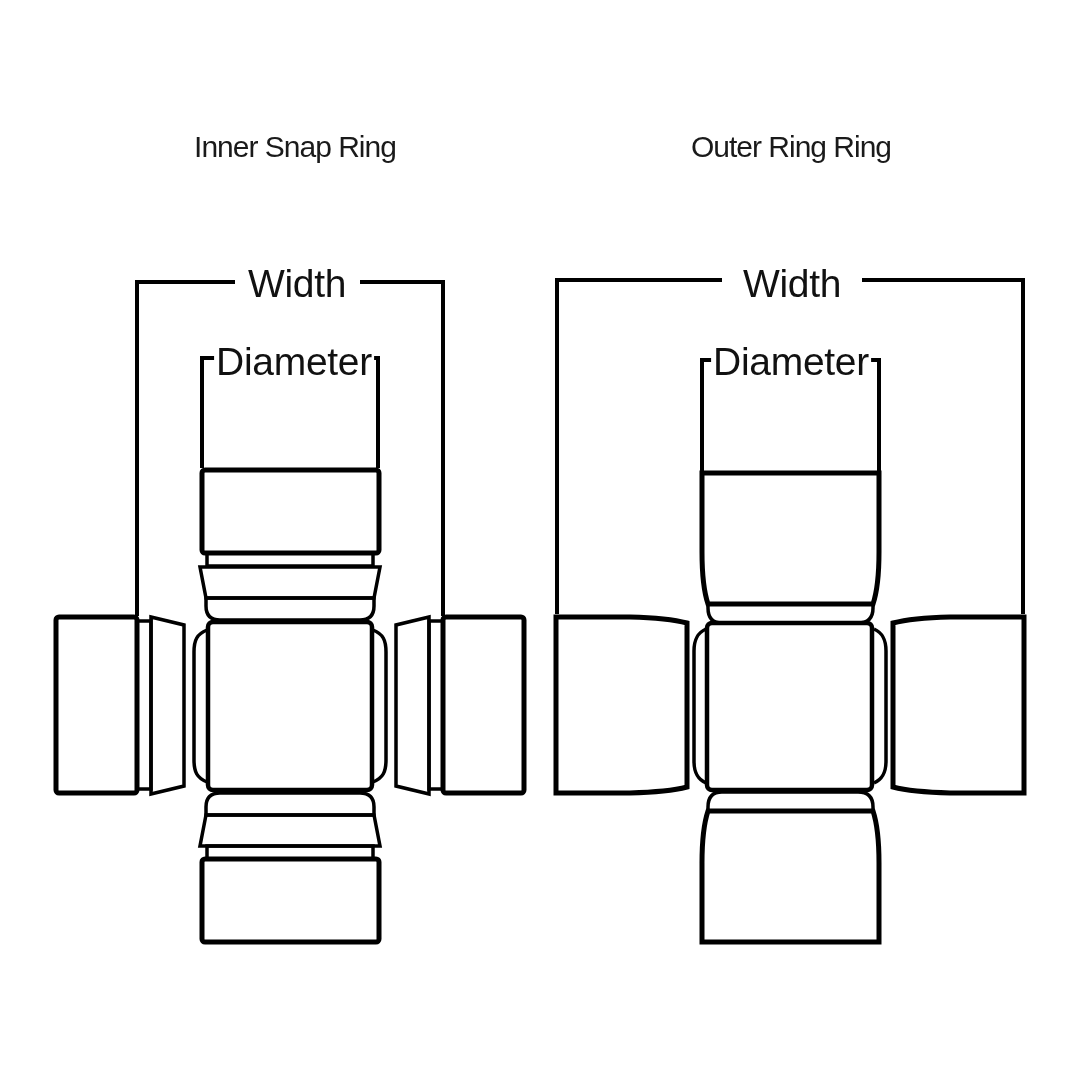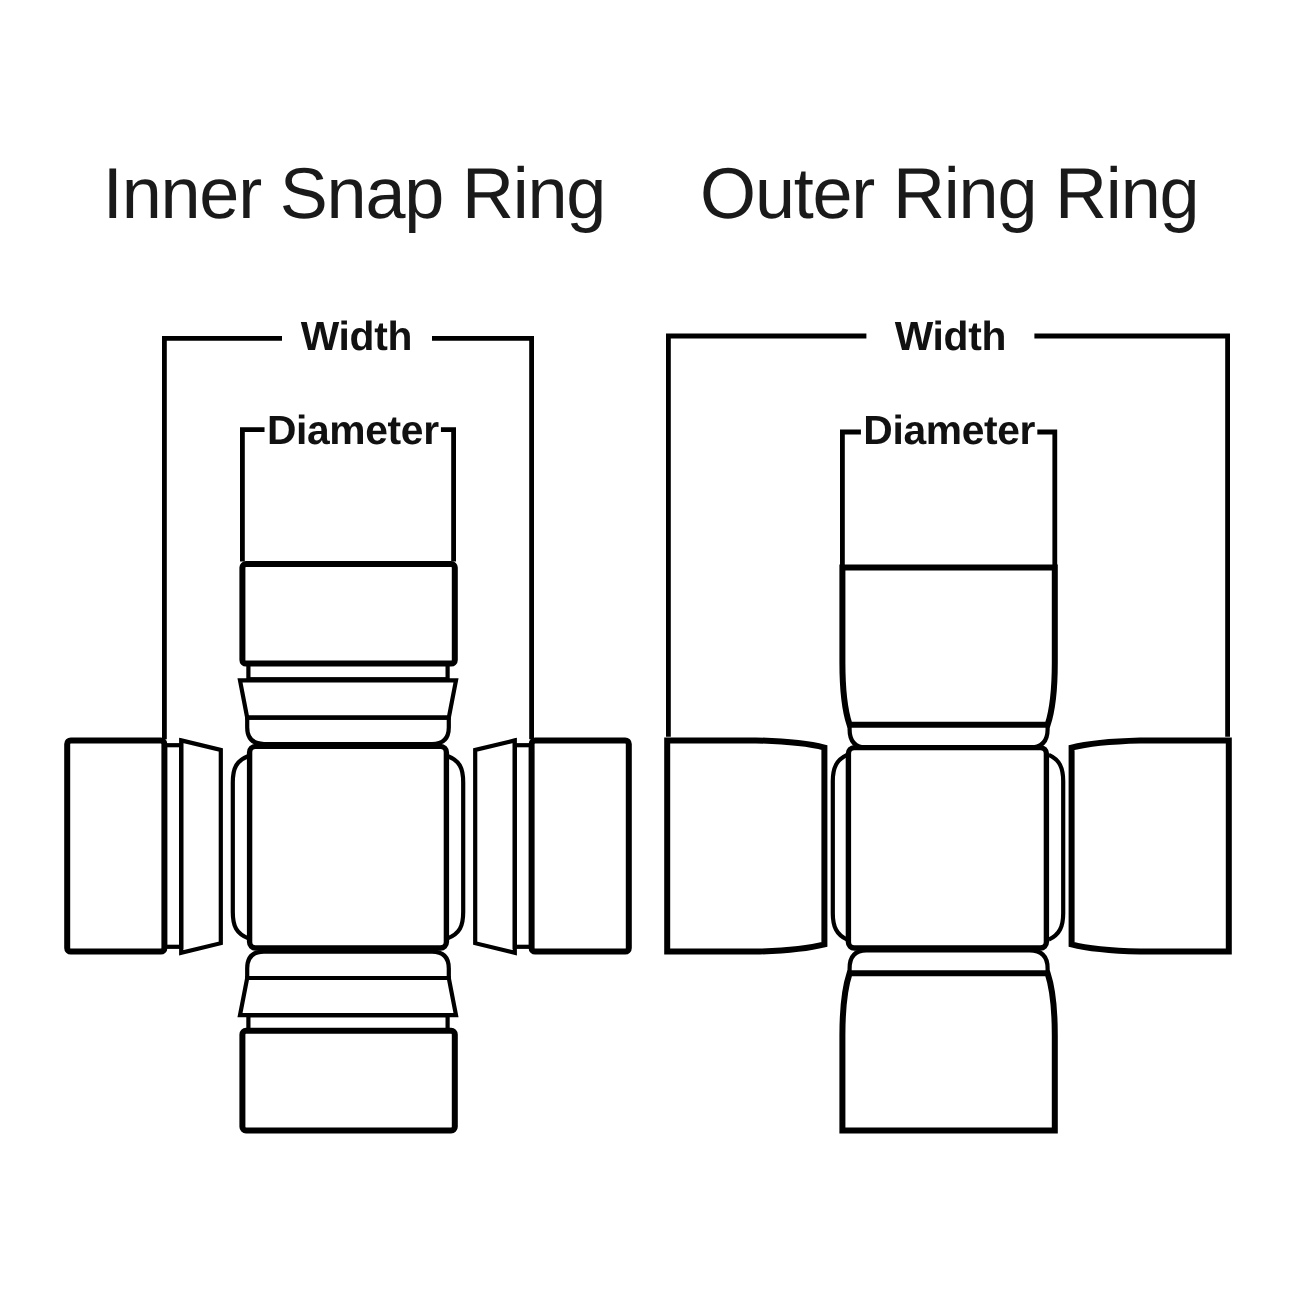--- a/index.html
+++ b/index.html
@@ -21,32 +21,32 @@
   }
   .canvas svg {
     position: absolute;
     left: 0;
     top: 0;
   }
   .diagram-title {
     position: absolute;
     top: 132px;
     transform: translateX(-50%);
-    font-size: 60px;
+    font-size: 30px;
     font-weight: 400;
     letter-spacing: -1px;
     color: #1a1a1a;
     white-space: nowrap;
     line-height: 1;
   }
   .dim-label {
     position: absolute;
     transform: translateX(-50%);
-    font-size: 34px;
-    font-weight: 700;
+    font-size: 39px;
+    font-weight: 400;
     letter-spacing: -0.3px;
     color: #111111;
     white-space: nowrap;
     line-height: 1;
     background: #ffffff;
     padding: 0 2px;
   }
   .dim-label.width-row { top: 264px; }
   .dim-label.diameter-row { top: 342px; }
 </style>

